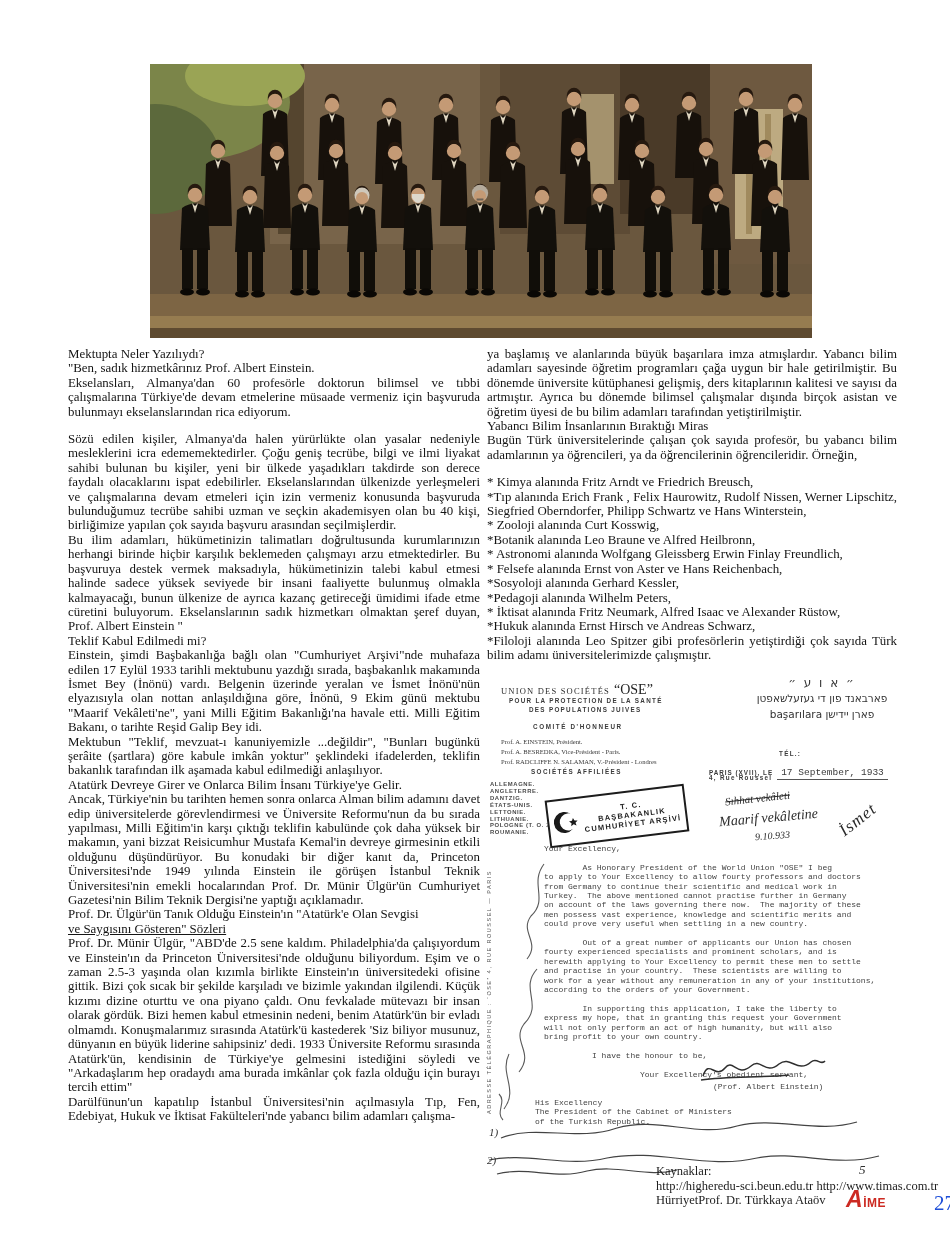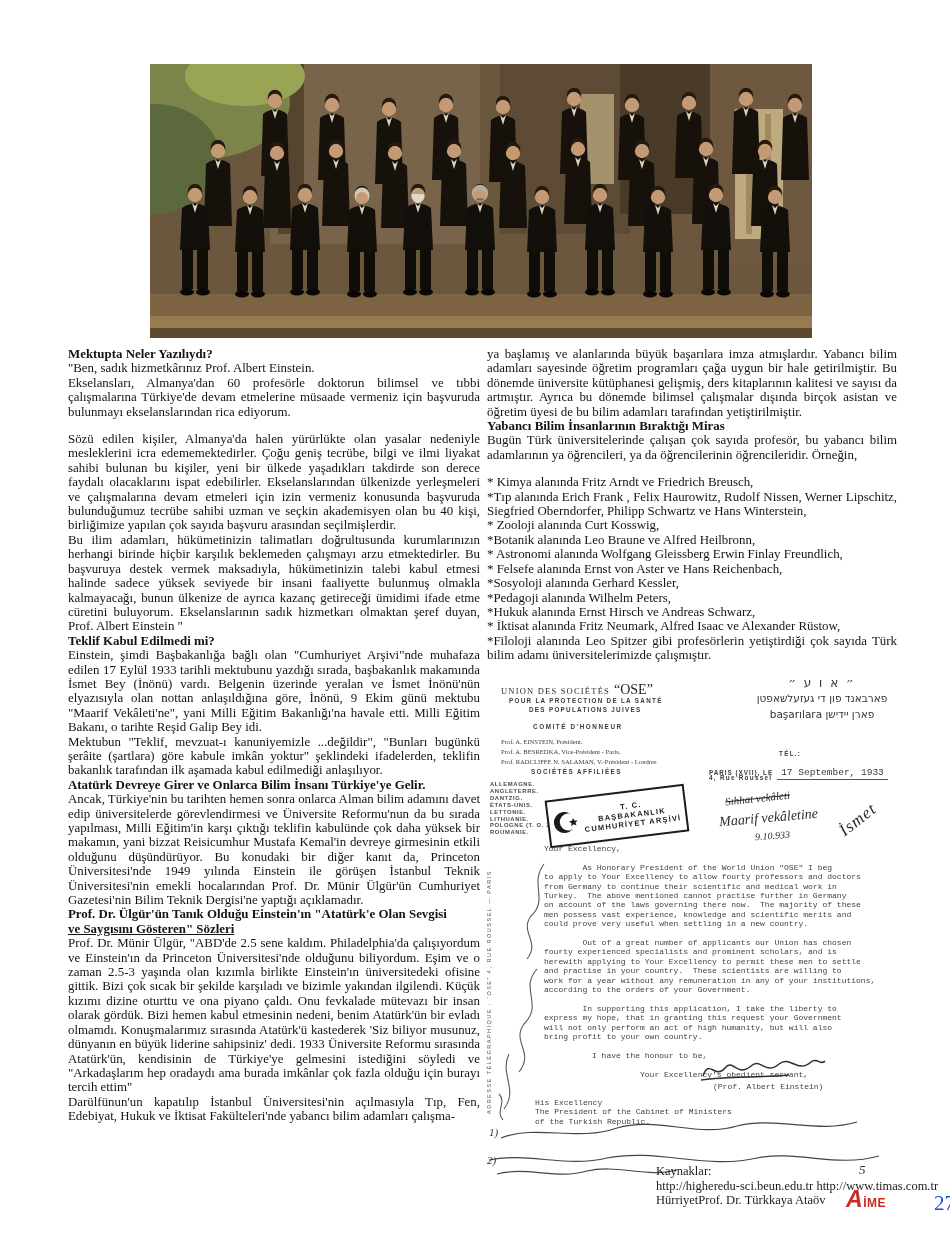--- a/index.html
+++ b/index.html
@@ -7,21 +7,21 @@
        font-family:"Liberation Serif",serif;color:#151515;}
 
   
   .photo{position:absolute;left:150px;top:64px;}
 
   
   .col{position:absolute;top:347px;width:412px;text-align:justify;
        font-size:12.9px;line-height:14.4px;color:#141414;}
   .col-left{left:68px;}
   .col-right{left:487px;width:410px;}
-  .art-h{font-weight:bold;margin:0;}
+  .art-h{font-weight:normal;margin:0;}
   .art-p{margin:0;}
   .gap-above{margin-top:13px;}
   .u{text-decoration:underline;}
 
   
   .letter{position:absolute;left:487px;top:664px;width:430px;height:560px;color:#333;}
   .letter .abs{position:absolute;}
   .lh-org{left:14px;top:16px;width:230px;white-space:nowrap;}
   .org-prefix{font-size:8.5px;letter-spacing:1.2px;color:#2e2e2e;text-align:right;}
   .org-name{font-size:14px;color:#222;}
@@ -185,22 +185,22 @@
   <div class="art-h">Yabancı Bilim İnsanlarının Bıraktığı Miras</div>
   <p class="art-p">Bugün Türk üniversitelerinde çalışan çok sayıda profesör, bu yabancı bilim adamlarının ya öğrencileri, ya da öğrencilerinin öğrencileridir. Örneğin,</p>
   <p class="art-p gap-above">* Kimya alanında Fritz Arndt ve Friedrich Breusch,</p>
   <p class="art-p">*Tıp alanında Erich Frank , Felix Haurowitz, Rudolf Nissen, Werner Lipschitz, Siegfried Oberndorfer, Philipp Schwartz ve Hans Winterstein,</p>
   <p class="art-p">* Zooloji alanında Curt Kosswig,</p>
   <p class="art-p">*Botanik alanında Leo Braune ve Alfred Heilbronn,</p>
   <p class="art-p">* Astronomi alanında Wolfgang Gleissberg Erwin Finlay Freundlich,</p>
   <p class="art-p">* Felsefe alanında Ernst von Aster ve Hans Reichenbach,</p>
   <p class="art-p">*Sosyoloji alanında Gerhard Kessler,</p>
   <p class="art-p">*Pedagoji alanında Wilhelm Peters,</p>
+  <p class="art-p">* İktisat alanında Fritz Neumark, Alfred Isaac ve Alexander Rüstow,</p>
   <p class="art-p">*Hukuk alanında Ernst Hirsch ve Andreas Schwarz,</p>
-  <p class="art-p">* İktisat alanında Fritz Neumark, Alfred Isaac ve Alexander Rüstow,</p>
   <p class="art-p">*Filoloji alanında Leo Spitzer gibi profesörlerin yetiştirdiği çok sayıda Türk bilim adamı üniversitelerimizde çalışmıştır.</p>
 </div>
 
 <div class="letter">
 
   <div class="abs lh-org">
     <span class="org-prefix">UNION DES SOCIÉTÉS</span>
     <span class="org-name">“OSE”</span>
   </div>
   <div class="abs lh-small lh-motto1">POUR LA PROTECTION DE LA SANTÉ</div>

